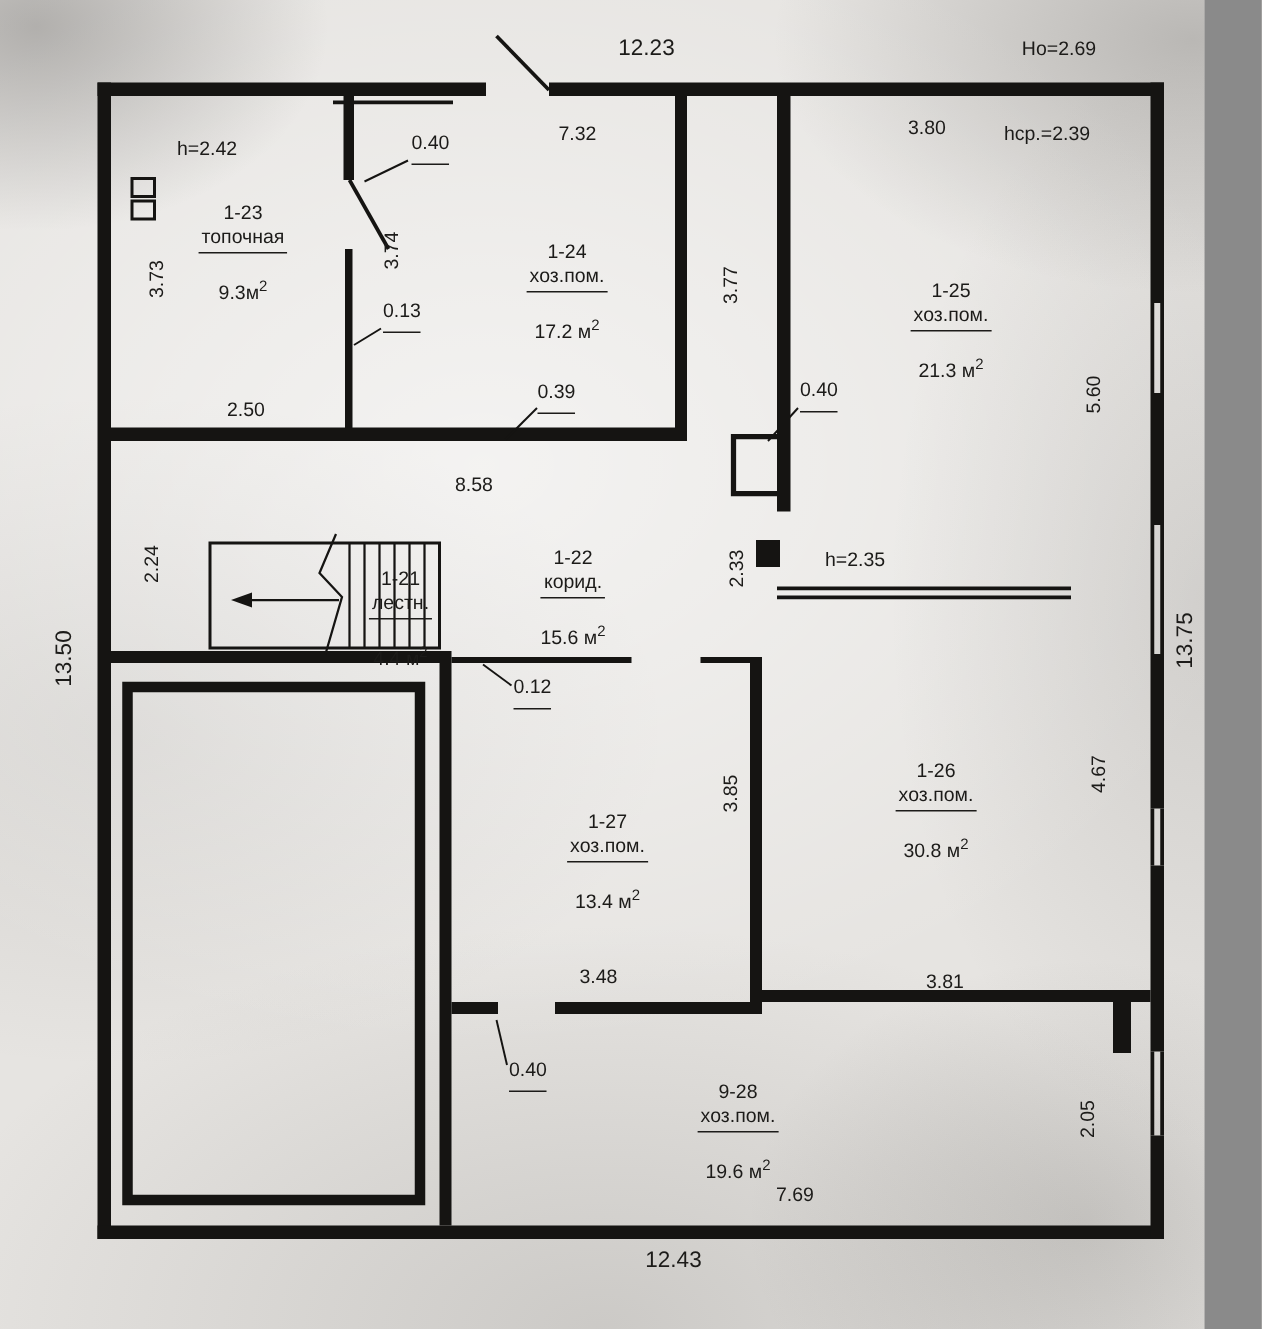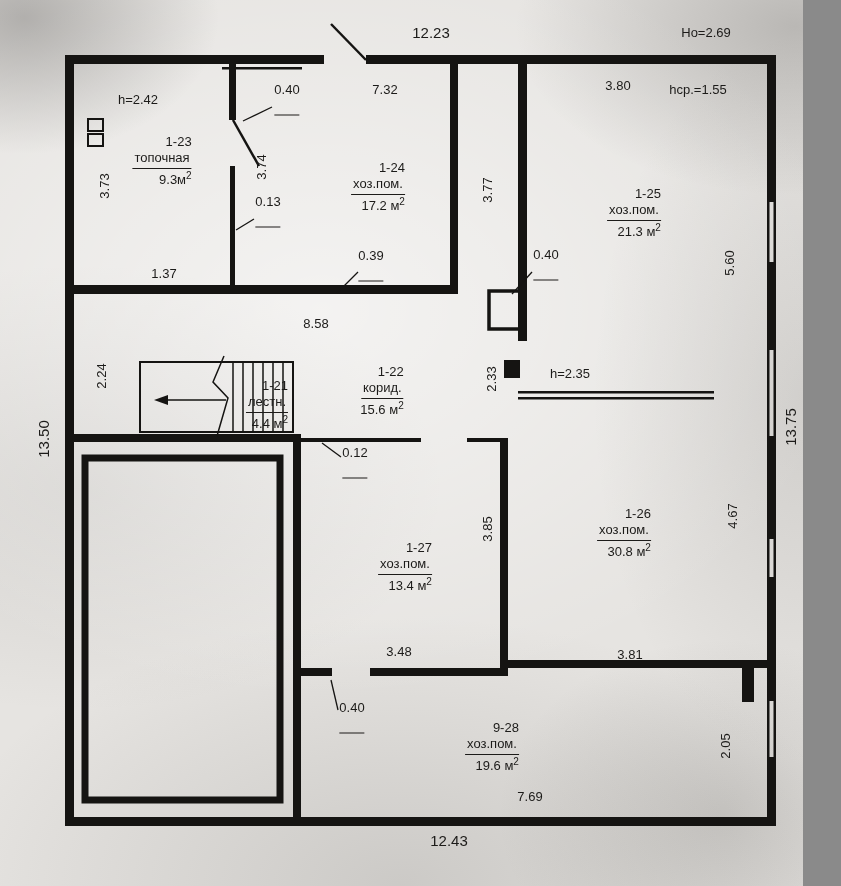--- a/index.html
+++ b/index.html
@@ -14,25 +14,25 @@
       radial-gradient(ellipse 720px 520px at 40% 35%, rgba(255,255,255,.55), transparent 75%),
       radial-gradient(ellipse 520px 320px at 10% 55%, rgba(120,118,114,.15), transparent 70%),
       radial-gradient(ellipse 620px 360px at 50% 100%, rgba(110,108,104,.22), transparent 75%),
       radial-gradient(ellipse 320px 250px at 90% 92%, rgba(110,108,104,.25), transparent 70%);
     font-family:Liberation Sans, sans-serif;color:#1c1b19;
   }
   svg.draw{position:absolute;left:0;top:0}
   .lbl{position:absolute;font-size:13px;line-height:1;white-space:nowrap;transform:translate(-50%,-50%)}
   .lbl.v{transform:translate(-50%,-50%) rotate(-90deg)}
   .lbl.big{font-size:15px}
-  .lbl.u{border-bottom:1.4px solid #1c1b19;padding-bottom:19px}
-  .room{position:absolute;transform:translateX(-50%);text-align:right;font-size:13px;line-height:1.25}
+  .lbl.u{border-bottom:1.4px solid #1c1b19;padding-bottom:8px}
+  .room{position:absolute;transform:translateX(-50%);text-align:center;font-size:13px;line-height:1.25}
   .room .num{display:block}
   .room .name{display:inline-block;border-bottom:1.4px solid #1c1b19;padding:0 2px 1px}
-  .room .area{display:block;padding-top:1px}
+  .room .area{display:block;padding-top:17px}
   .room .area sup{font-size:10px}
 </style>
 </head>
 <body>
 
 <div class="plan">
 
   <svg class="draw" width="841" height="886" viewBox="0 0 841 886">
 
     <g fill="#151412">
@@ -115,31 +115,31 @@
       <line x1="338" y1="710" x2="331" y2="680"></line>
     </g>
   </svg>
 
   <span class="lbl big" style="left:431px;top:32px">12.23</span>
   <span class="lbl big" style="left:449px;top:840px">12.43</span>
   <span class="lbl big v" style="left:43px;top:439px">13.50</span>
   <span class="lbl big v" style="left:790px;top:427px">13.75</span>
 
   <span class="lbl" style="left:706px;top:32px">Но=2.69</span>
-  <span class="lbl" style="left:698px;top:89px">hср.=1.55</span>
+  <span class="lbl" style="left:698px;top:89px">hср.=2.39</span>
   <span class="lbl" style="left:138px;top:99px">h=2.42</span>
   <span class="lbl" style="left:570px;top:373px">h=2.35</span>
 
   <span class="lbl" style="left:385px;top:89px">7.32</span>
   <span class="lbl" style="left:618px;top:85px">3.80</span>
   <span class="lbl u" style="left:287px;top:99px">0.40</span>
   <span class="lbl v" style="left:104px;top:186px">3.73</span>
   <span class="lbl v" style="left:261px;top:167px">3.74</span>
   <span class="lbl u" style="left:268px;top:211px">0.13</span>
-  <span class="lbl" style="left:164px;top:273px">1.37</span>
+  <span class="lbl" style="left:164px;top:273px">2.50</span>
   <span class="lbl u" style="left:371px;top:265px">0.39</span>
   <span class="lbl v" style="left:487px;top:190px">3.77</span>
   <span class="lbl u" style="left:546px;top:264px">0.40</span>
   <span class="lbl v" style="left:729px;top:263px">5.60</span>
   <span class="lbl" style="left:316px;top:323px">8.58</span>
   <span class="lbl v" style="left:101px;top:376px">2.24</span>
   <span class="lbl v" style="left:491px;top:379px">2.33</span>
   <span class="lbl u" style="left:355px;top:462px">0.12</span>
   <span class="lbl v" style="left:487px;top:529px">3.85</span>
   <span class="lbl v" style="left:732px;top:516px">4.67</span>

